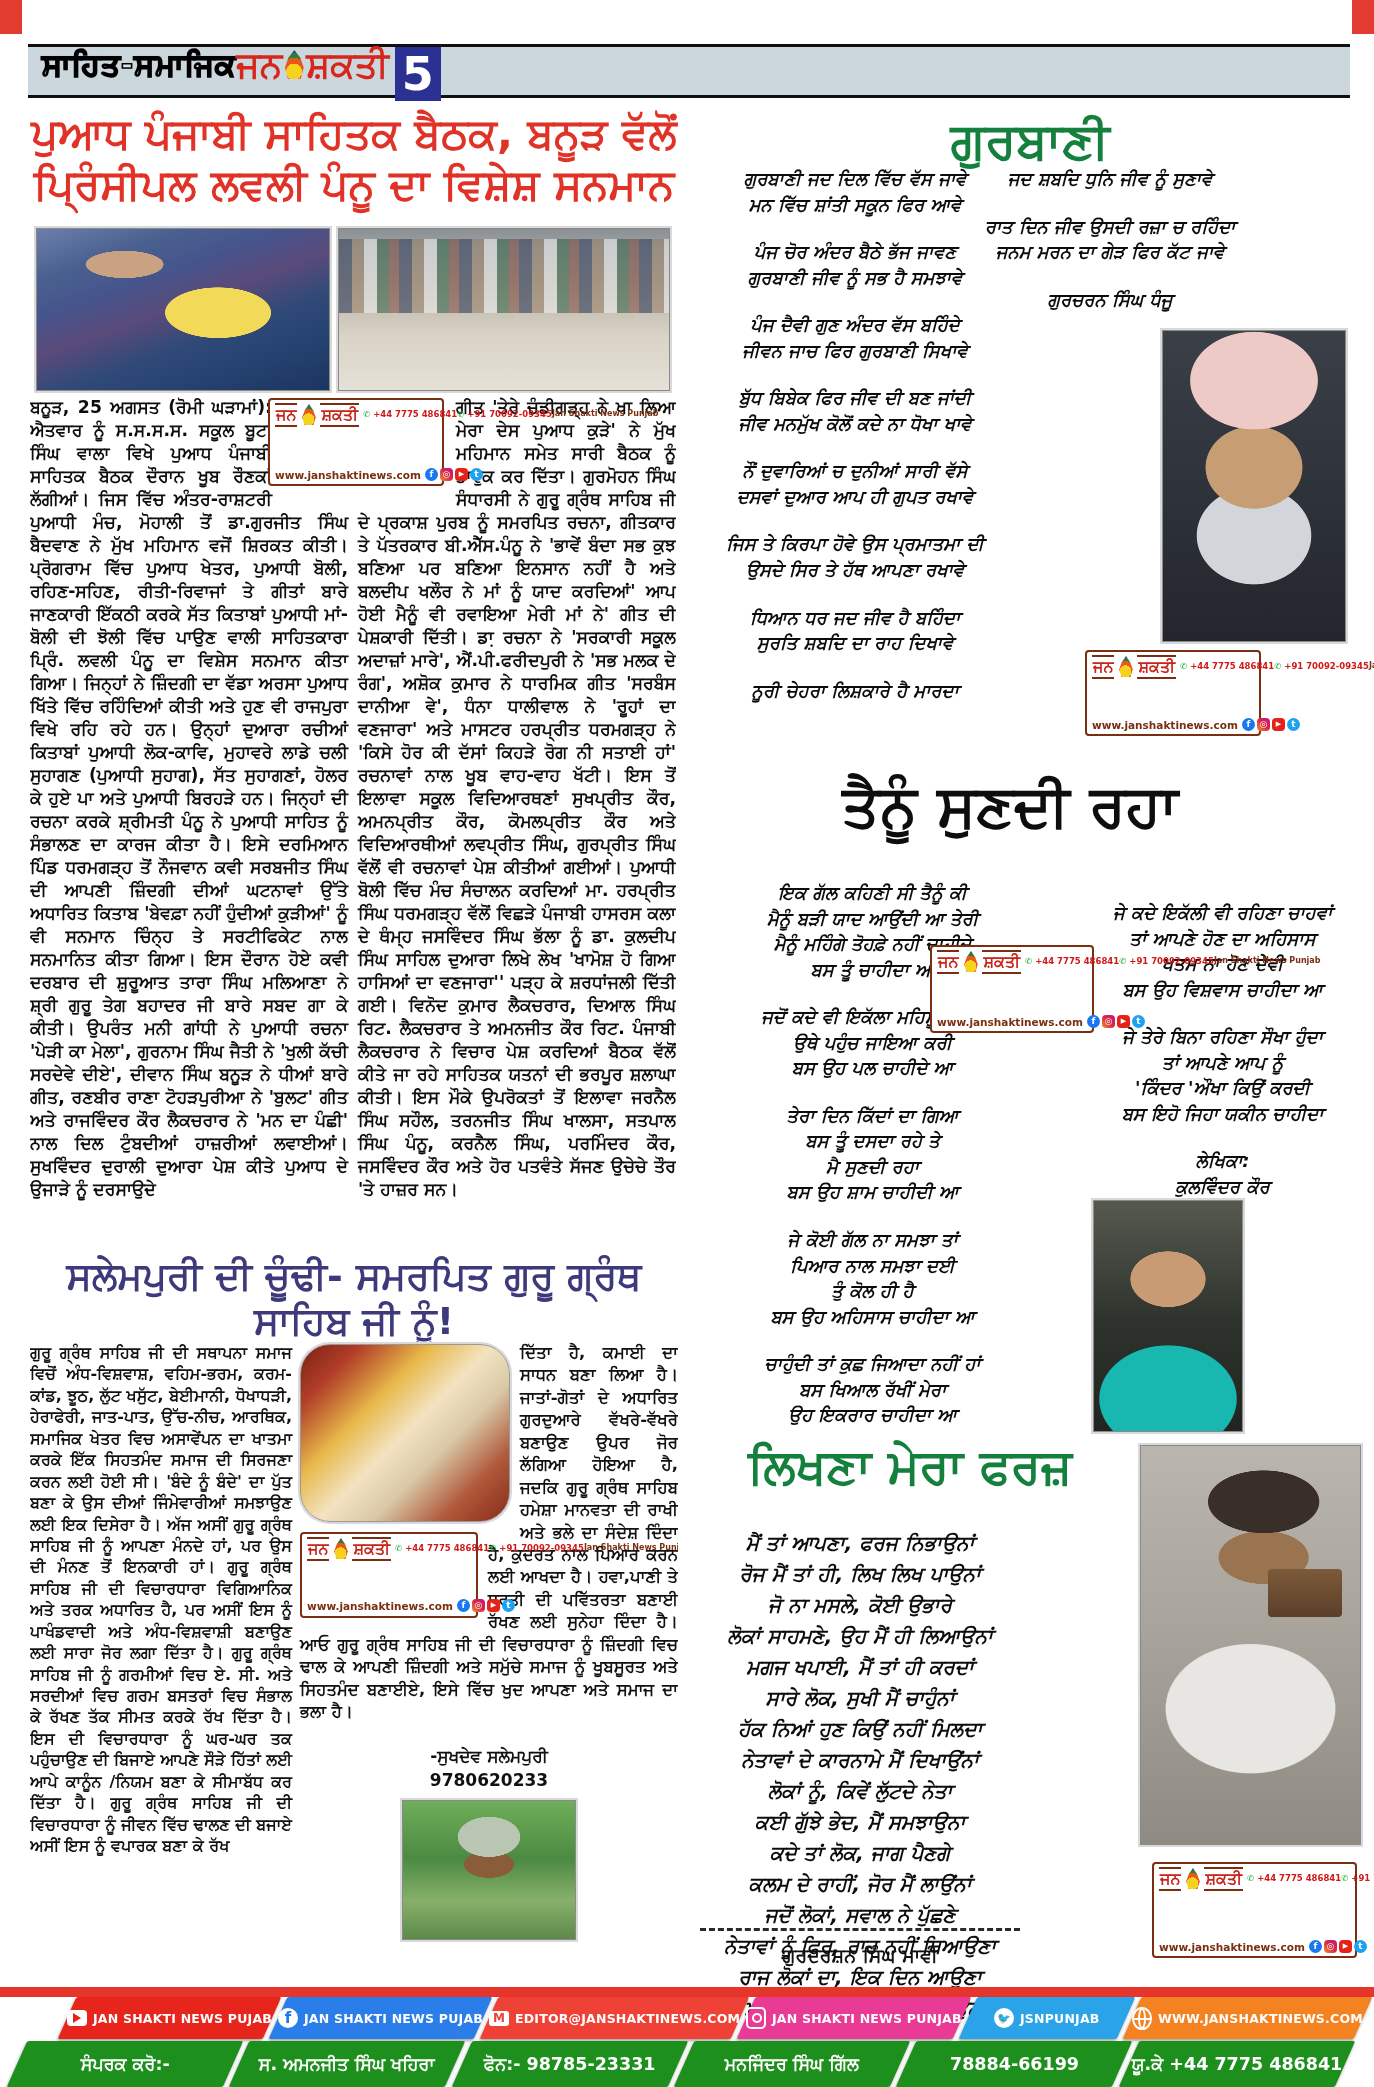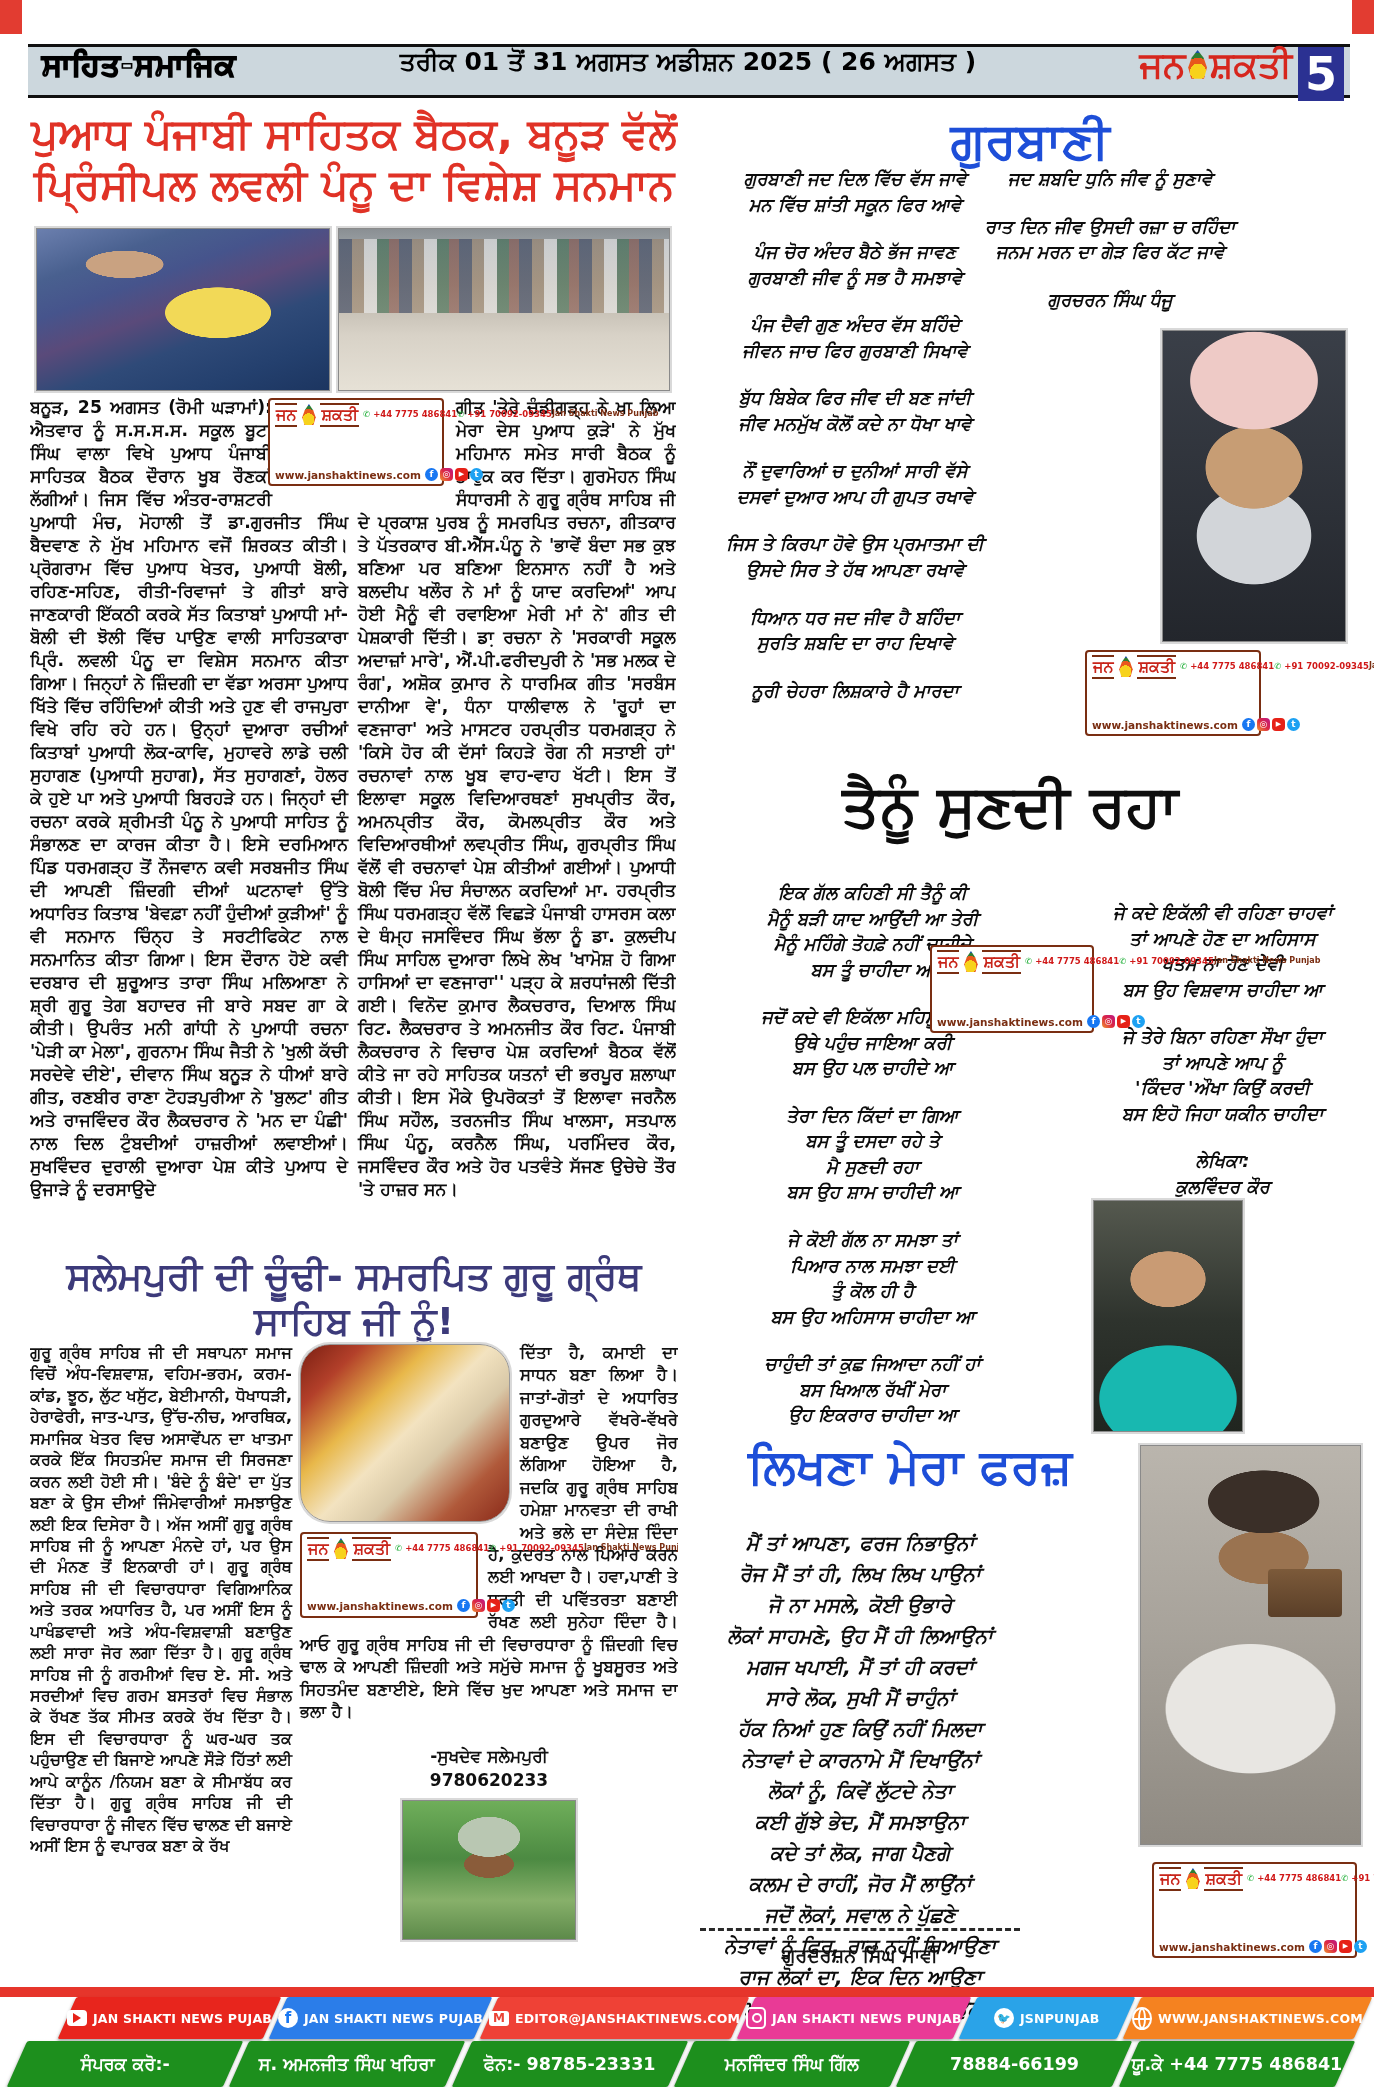--- a/index.html
+++ b/index.html
@@ -53,21 +53,21 @@
   .jsb-phones .ph{color:#1faf38;}
   .jsb-web{display:flex;align-items:center;gap:4px;font-size:10.5px;font-weight:900;color:#7a2e12;white-space:nowrap;}
   .socials{display:flex;gap:2px;}
   .soc{width:13px;height:13px;border-radius:50%;color:#fff;font-size:9px;display:flex;align-items:center;
        justify-content:center;font-weight:800;line-height:1;}
   .soc.fb{background:#1877f2}
   .soc.ig{background:linear-gradient(45deg,#f09433,#dc2743,#bc1888);border-radius:4px}
   .soc.yt{background:#e62117;border-radius:4px;font-size:7px}
   .soc.tw{background:#1da1f2}
   
-  .sec-title{position:absolute;text-align:center;font-weight:900;color:#1d4ed8;}
+  .sec-title{position:absolute;text-align:center;font-weight:900;color:#15803d;}
   .gurbani-title{left:880px;top:112px;width:300px;font-size:50px;}
   .poemcol{position:absolute;text-align:center;font-size:18px;line-height:1.42;font-weight:600;color:#0c0c0c;font-style:italic;}
   .poemcol .stanza{margin-bottom:22px;}
   .author-line{font-weight:800;}
   .photo-dhanju{left:1162px;top:330px;width:184px;height:312px;
         background:
          radial-gradient(58% 26% at 50% 16%,#eecac6 0 60%,transparent 61%),
          radial-gradient(44% 22% at 50% 44%,#c79d74 0 60%,transparent 61%),
          radial-gradient(52% 26% at 50% 66%,#d2d5d9 0 60%,transparent 61%),
          linear-gradient(180deg,#3a3f48 0%,#23262c 100%);}
@@ -130,21 +130,20 @@
 </head>
 <body>
 
 <div class="page">
 
   <div class="corner-red" style="left:0"></div>
   <div class="corner-red" style="right:0"></div>
 
   <div class="header">
     <span class="section-label">ਸਾਹਿਤ-ਸਮਾਜਿਕ</span>
-    <span class="date-line">ਤਰੀਕ 01 ਤੋਂ 31 ਅਗਸਤ ਅਡੀਸ਼ਨ 2025 ( 26 ਅਗਸਤ )</span>
     <span class="masthead">
       <span class="mh-txt">ਜਨ</span>
       <span class="flame"></span>
       <span class="mh-txt">ਸ਼ਕਤੀ</span>
     </span>
     <span class="page-num-box">5</span>
   </div>
 
   <div class="abs main-headline">ਪੁਆਧ ਪੰਜਾਬੀ ਸਾਹਿਤਕ ਬੈਠਕ, ਬਨੂੜ ਵੱਲੋਂ
 ਪ੍ਰਿੰਸੀਪਲ ਲਵਲੀ ਪੰਨੂ ਦਾ ਵਿਸ਼ੇਸ਼ ਸਨਮਾਨ</div>

